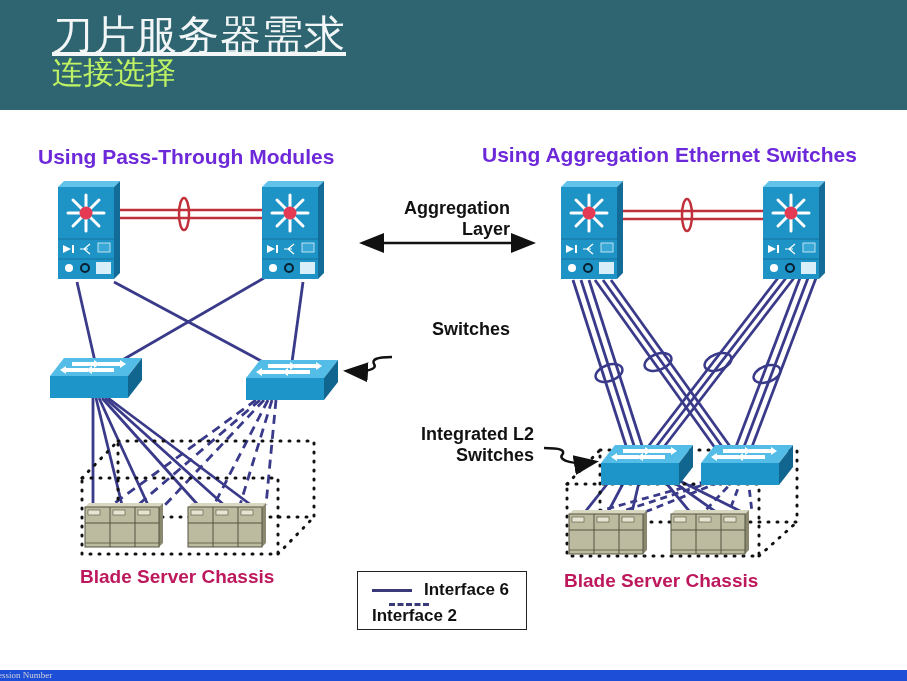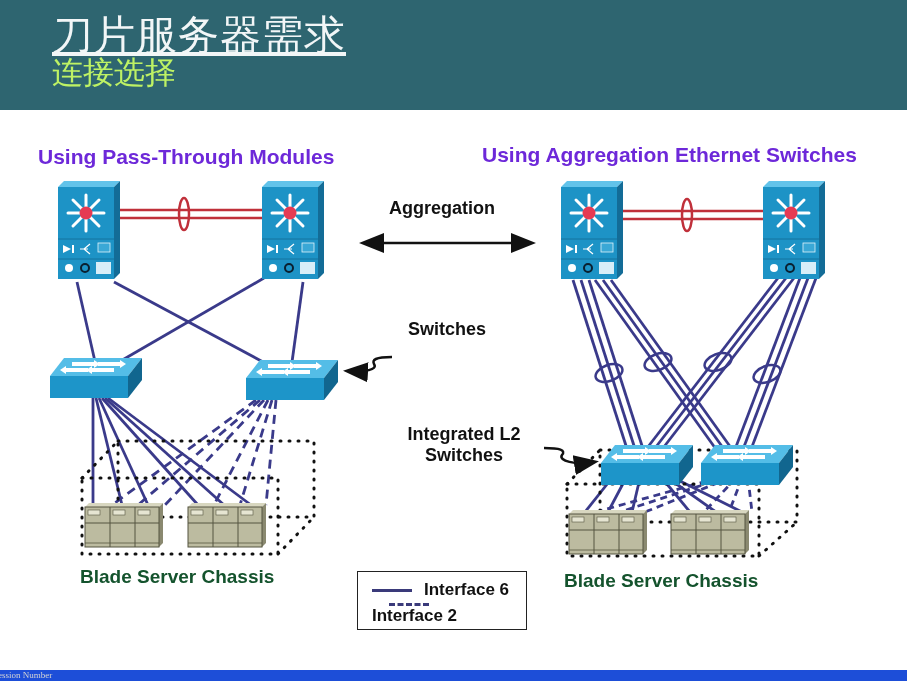--- a/index.html
+++ b/index.html
@@ -1,22 +1,22 @@
 <!DOCTYPE html>
 <html><head>
 <meta charset="utf-8">
 <style>
   html, body { margin:0; padding:0; }
   body { width:907px; height:681px; position:relative; overflow:hidden; background:#ffffff; font-family:"Liberation Sans", sans-serif; }
   .header { position:absolute; left:0; top:0; width:907px; height:110px; background:#2e6570; }
   .header .h1 { position:absolute; left:52px; top:8px; font-family:"DejaVu Serif", serif; font-size:41px; color:#f2f6f7; letter-spacing:1px;text-decoration:underline; }
   .header .h2 { position:absolute; left:52px; top:52px; font-family:"DejaVu Serif", serif; font-size:31px; color:#bef264; }
   .sec-title { position:absolute; font-weight:bold; font-size:21px; color:#6d28d9; white-space:nowrap; }
-  .label { position:absolute; font-weight:bold; font-size:18px; color:#111; text-align:center; line-height:21px; white-space:nowrap; }
-  .chassis-label { position:absolute; font-weight:bold; font-size:19px; color:#14532d; white-space:nowrap; }
+  .label { position:absolute; font-weight:bold; font-size:18px; color:#111; text-align:right; line-height:21px; white-space:nowrap; }
+  .chassis-label { position:absolute; font-weight:bold; font-size:19px; color:#be185d; white-space:nowrap; }
   svg.diagram { position:absolute; left:0; top:0; }
   .legend { position:absolute; left:357px; top:571px; width:168px; height:57px; border:1.5px solid #222; background:#fff; }
   .legend .row { position:absolute; left:14px; display:flex; align-items:center; }
   .legend .line-solid { width:40px; height:0; border-top:3px solid #3a3a7a; margin-right:12px; }
   .legend .line-dash { width:40px; height:0; border-top:3px dashed #3a3a7a; margin-right:12px; }
   .legend .txt { font-weight:bold; font-size:17px; color:#111; }
   .footer { position:absolute; left:0; top:670px; width:907px; height:19px; background:#1d4ed8;font-family:Liberation Serif, serif; }
   .footer span { position:absolute; left:-2px; top:0px; font-size:9px; color:#d4d4d4; }
 </style>
 </head>
@@ -180,20 +180,21 @@
   <use href="#blade" x="569" y="510"></use>
   <use href="#blade" x="671" y="510"></use>
 
   <line x1="364" y1="243" x2="531" y2="243" stroke="#111" stroke-width="2.5" marker-start="url(#arr-start)" marker-end="url(#arr-end)"></line>
   <path d="M392 357 C375 357 372 360 374 364 C378 370 365 372 348 371" fill="none" stroke="#111" stroke-width="2.5" marker-end="url(#arr-end)"></path>
   <path d="M544 448 C560 448 566 450 562 455 C558 461 575 465 594 462" fill="none" stroke="#111" stroke-width="2.5" marker-end="url(#arr-end)"></path>
 </svg>
 
 <div class="label" style="left:374px;top:198px;width:136px;">
   <div>Aggregation</div>
+  <div>Layer</div>
 </div>
 <div class="label" style="left:384px;top:319px;width:126px;">
   <div>Switches</div>
 </div>
 <div class="label" style="left:394px;top:424px;width:140px;">
   <div>Integrated L2</div>
   <div>Switches</div>
 </div>
 
 <div class="chassis-label" style="left:80px;top:566px;">Blade Server Chassis</div>

